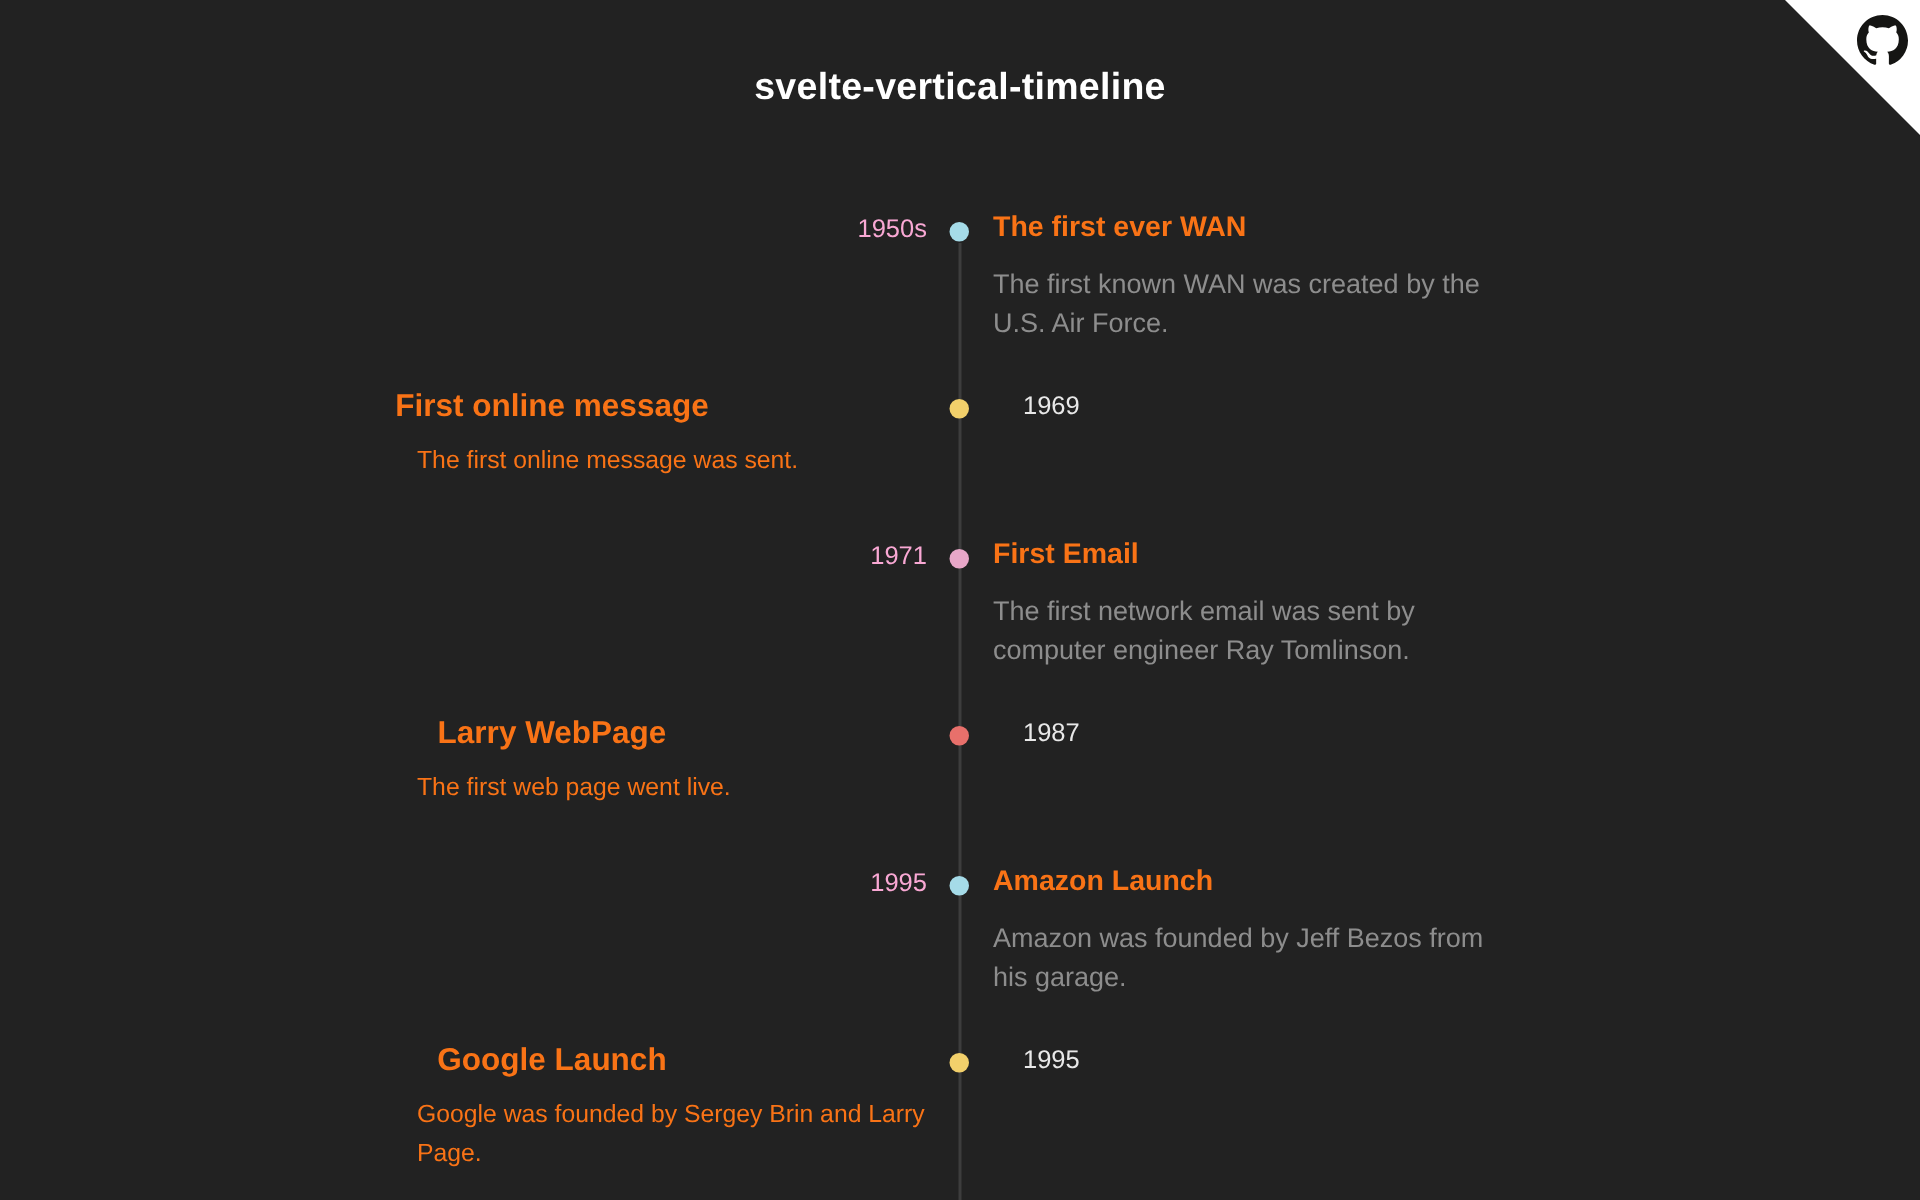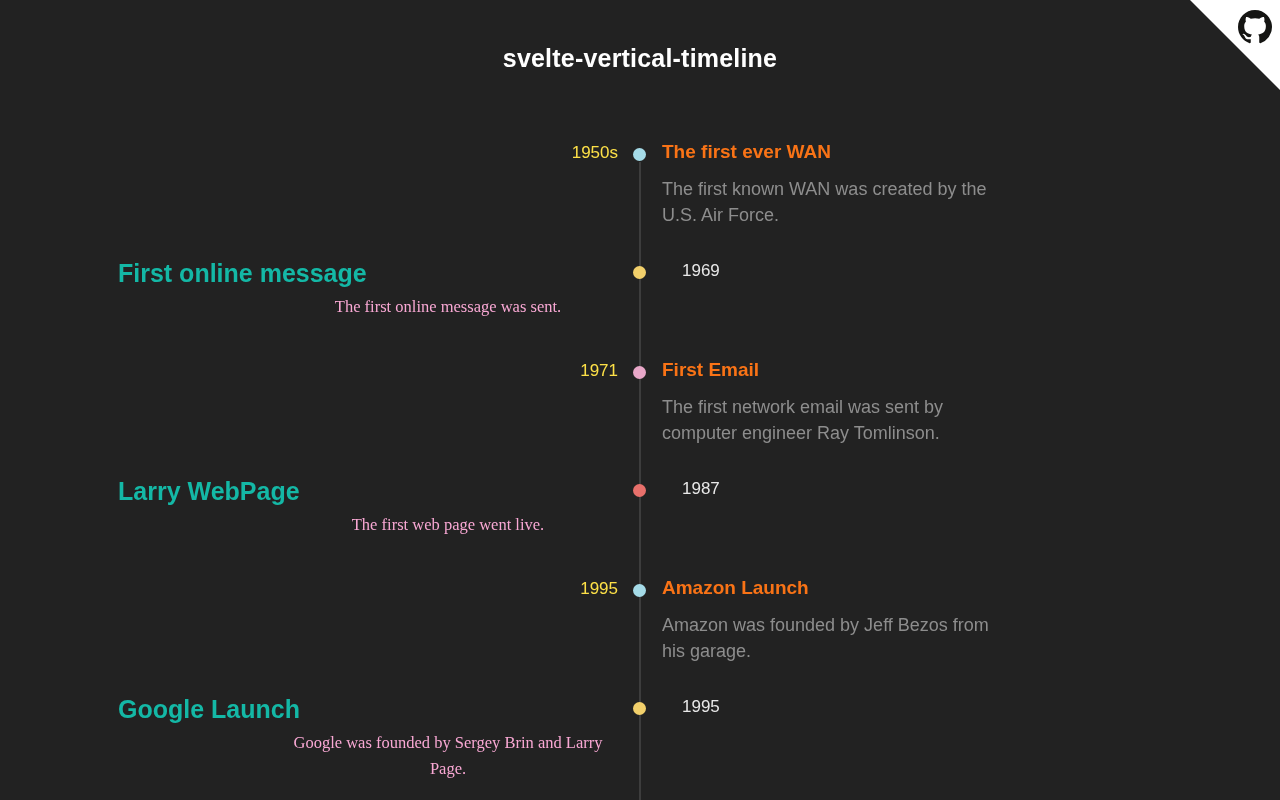--- a/index.html
+++ b/index.html
@@ -90,65 +90,64 @@
     font-size: 19px;
     font-weight: bold;
     white-space: nowrap;
   }
   .side-right .head-date {
     position: absolute;
     right: 662px;
     top: 15px;
     width: 400px;
     text-align: right;
-    color: #fde047;
+    color: #f9a8d4;
     font-size: 17px;
     white-space: nowrap;
   }
   .side-right .desc {
     position: relative;
     margin-left: 662px;
     width: 340px;
     color: #8d8d8d;
     font-size: 18px;
     line-height: 26px;
     padding-top: 4px;
   }
   .side-left .head-label {
     position: absolute;
     right: 662px;
     top: 13px;
     width: 500px;
-    text-align: left;
-    color: #14b8a6;
-    font-size: 25px;
+    text-align: center;
+    color: #f97316;
+    font-size: 21px;
     font-weight: bold;
     white-space: nowrap;
   }
   .side-left .head-date {
     position: absolute;
     left: 662px;
     top: 15px;
     color: #e8e8e8;
     font-size: 17px;
     white-space: nowrap;
     margin-left: 20px;
   }
   .side-left .desc {
     position: relative;
     margin-left: 0;
     margin-right: 662px;
     width: 340px;
     margin-left: auto;
-    text-align: center;
-    color: #f9a8d4;
+    text-align: left;
+    color: #f97316;
     font-size: 16.5px;
     line-height: 26px;
     padding-top: 4px;
-    font-family: Liberation Serif, serif;
   }
   .spacer-sm { height: 18px; }
   .spacer-md { height: 26px; }
 </style>
 </head>
 <body>
 
 <div class="page">
 
   <a class="github-corner" href="#">

